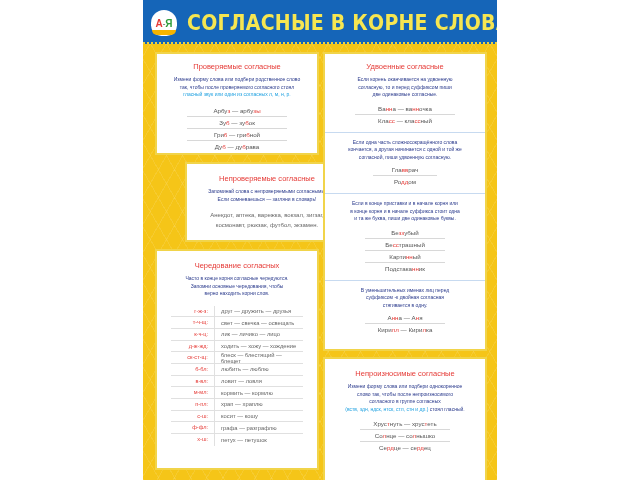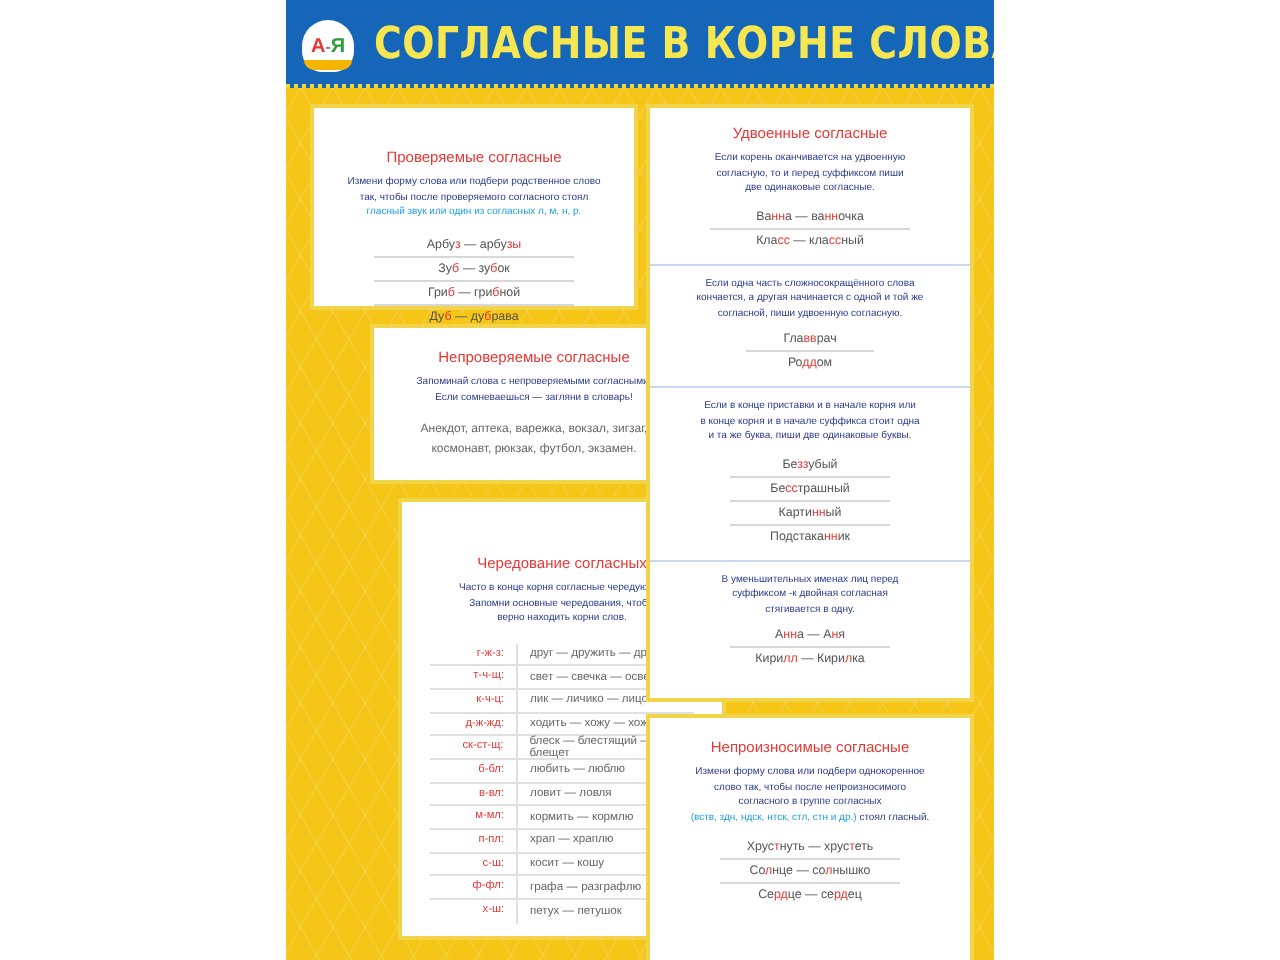--- a/index.html
+++ b/index.html
@@ -71,21 +71,21 @@
   <div class="header">
     <div class="logo">
       <span class="la">А</span>
         <span class="ld">-</span>
         <span class="lb">Я</span>
       <div class="arc"></div>
     </div>
     <div class="title">СОГЛАСНЫЕ В КОРНЕ СЛОВА</div>
   </div>
 
-  <div class="card" style="left:12px; top:52px; width:164px; height:103px; padding-top:20px;">
+  <div class="card" style="left:12px; top:52px; width:164px; height:103px; padding-top:8px;">
     <div class="card-title">Проверяемые согласные</div>
     <div class="desc">
       <div>Измени форму слова или подбери родственное слово</div>
       <div>так, чтобы после проверяемого согласного стоял</div>
       <div class="blue">гласный звук или один из согласных л, м, н, р.</div>
     </div>
     <div class="ex-list">
       <div class="ex"><span>Арбу</span><span class="hl">з</span><span> — арбу</span><span class="hl">зы</span><span></span></div>
       <div class="ex"><span>Зу</span><span class="hl">б</span><span> — зу</span><span class="hl">б</span><span>ок</span></div>
       <div class="ex"><span>Гри</span><span class="hl">б</span><span> — гри</span><span class="hl">б</span><span>ной</span></div>
@@ -98,21 +98,21 @@
     <div class="desc">
       <div>Запоминай слова с непроверяемыми согласными!</div>
       <div>Если сомневаешься — загляни в словарь!</div>
     </div>
     <div style="margin-top:7px; color:#666; font-size:6px; line-height:10px;">
       <div>Анекдот, аптека, варежка, вокзал, зигзаг,</div>
       <div>космонавт, рюкзак, футбол, экзамен.</div>
     </div>
   </div>
 
-  <div class="card" style="left:12px; top:249px; width:164px; height:221px; padding-top:26px;margin-left:44px;">
+  <div class="card" style="left:12px; top:249px; width:164px; height:221px; padding-top:10px;">
     <div class="card-title">Чередование согласных</div>
     <div class="desc">
       <div>Часто в конце корня согласные чередуются.</div>
       <div>Запомни основные чередования, чтобы</div>
       <div>верно находить корни слов.</div>
     </div>
     <div class="alt-table">
       <div class="alt-row">
           <div class="alt-key">г-ж-з:</div>
           <div class="alt-val">друг — дружить — друзья</div>

